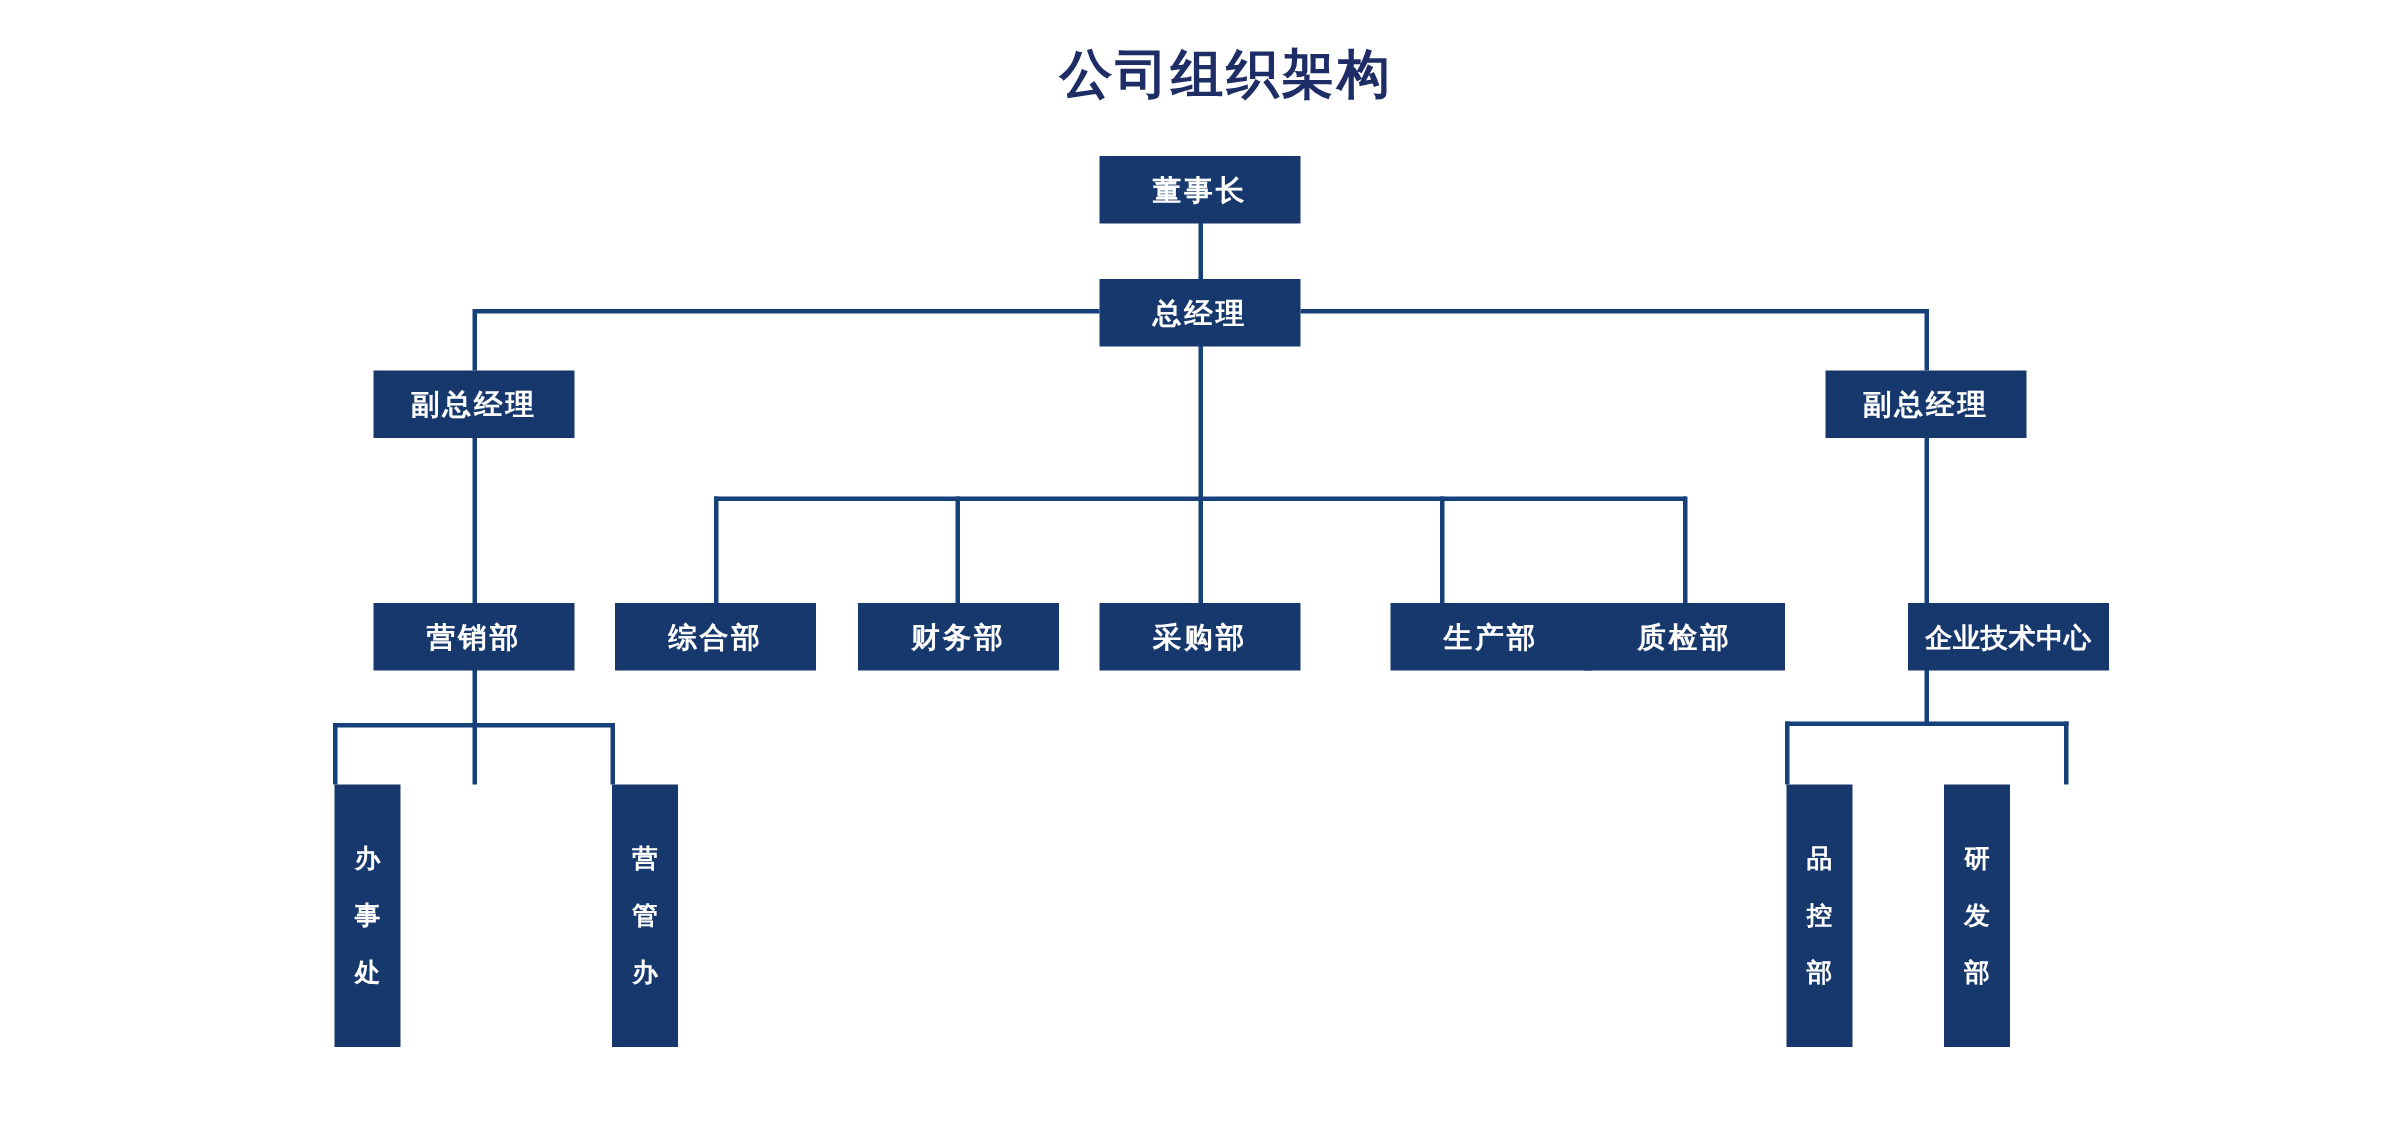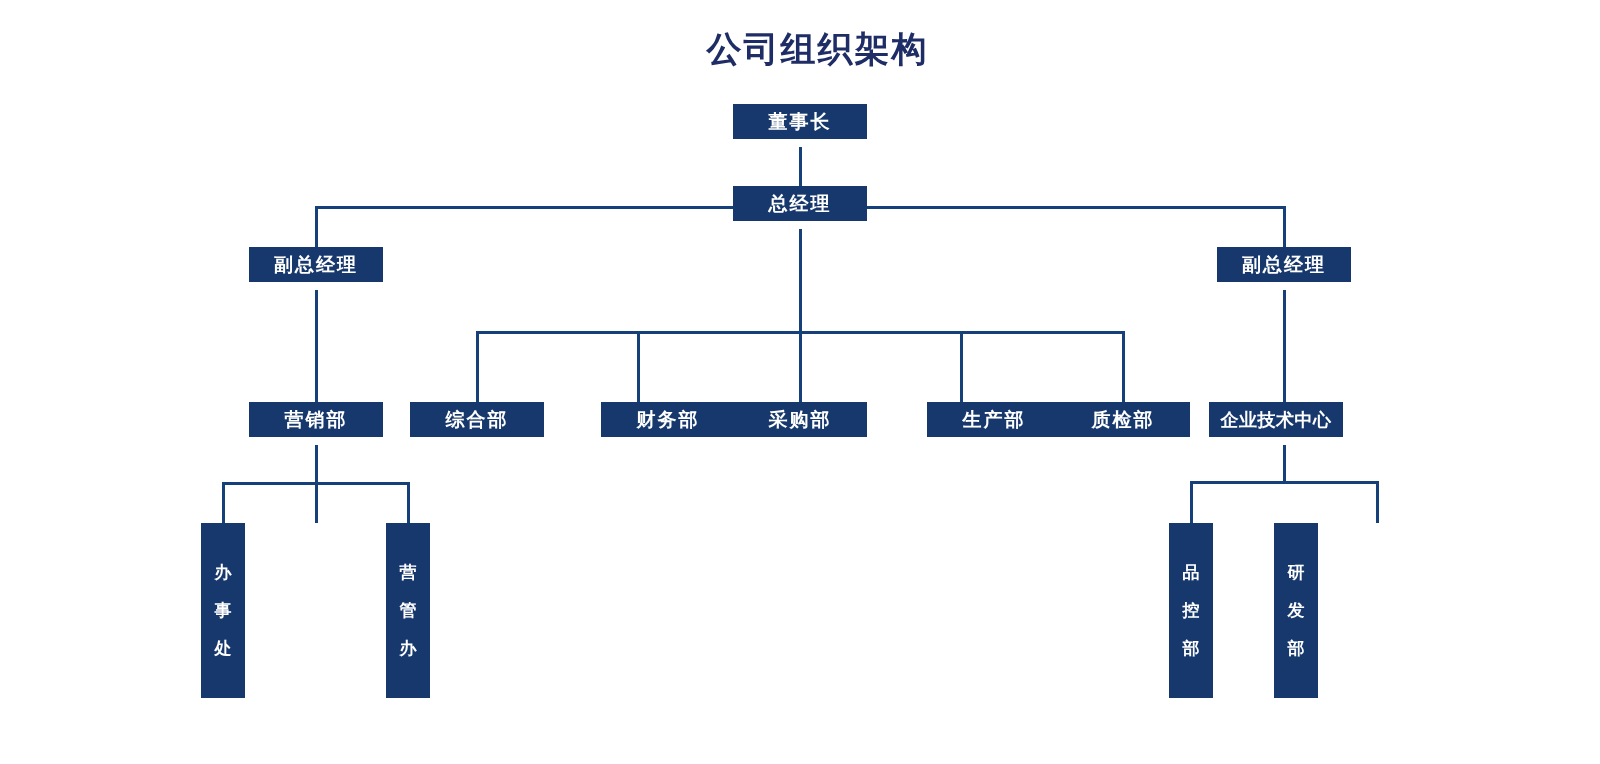--- a/index.html
+++ b/index.html
@@ -27,21 +27,21 @@
     text-align: center;
     font-size: 35px;
     font-weight: 700;
     letter-spacing: 2px;
     color: var(--title-text);
     padding-left: 35px;
   }
   .node {
     position: absolute;
     width: 134px;
-    height: 35px;
+    height: 45px;
     background: var(--box-fill);
     color: var(--box-text);
     display: flex;
     align-items: center;
     justify-content: center;
     font-size: 19px;
     font-weight: 700;
     letter-spacing: 2px;
     white-space: nowrap;
     text-align: center;
@@ -49,20 +49,21 @@
   .node.wide-label { font-size: 18px; letter-spacing: 0.5px; }
   .vnode {
     position: absolute;
     top: 523px;
     width: 44px;
     height: 175px;
     background: var(--box-fill);
     display: flex;
     align-items: center;
     justify-content: center;
+    margin-left: 22px;
   }
   .vtext {
     display: block;
     width: 1.15em;
     color: var(--box-text);
     font-size: 17px;
     font-weight: 700;
     line-height: 38px;
     text-align: center;
     word-break: break-all;
@@ -104,25 +105,25 @@
 
   <div class="node" style="left:733px; top:104px;">董事长</div>
 
   <div class="node" style="left:733px; top:186px;">总经理</div>
 
   <div class="node" style="left:249px; top:247px;">副总经理</div>
   <div class="node" style="left:1217px; top:247px;">副总经理</div>
 
   <div class="node" style="left:249px; top:402px;">营销部</div>
   <div class="node" style="left:410px; top:402px;">综合部</div>
-  <div class="node" style="left:601px; top:402px;">财务部</div>
+  <div class="node" style="left:572px; top:402px;">财务部</div>
   <div class="node" style="left:733px; top:402px;">采购部</div>
   <div class="node" style="left:927px; top:402px;">生产部</div>
   <div class="node" style="left:1056px; top:402px;">质检部</div>
-  <div class="node wide-label" style="left:1209px; top:402px;">企业技术中心</div>
+  <div class="node wide-label" style="left:1272px; top:402px;">企业技术中心</div>
 
   <div class="vnode" style="left:201px;">
     <span class="vtext">办事处</span>
   </div>
   <div class="vnode" style="left:386px;">
     <span class="vtext">营管办</span>
   </div>
   <div class="vnode" style="left:1169px;">
     <span class="vtext">品控部</span>
   </div>

